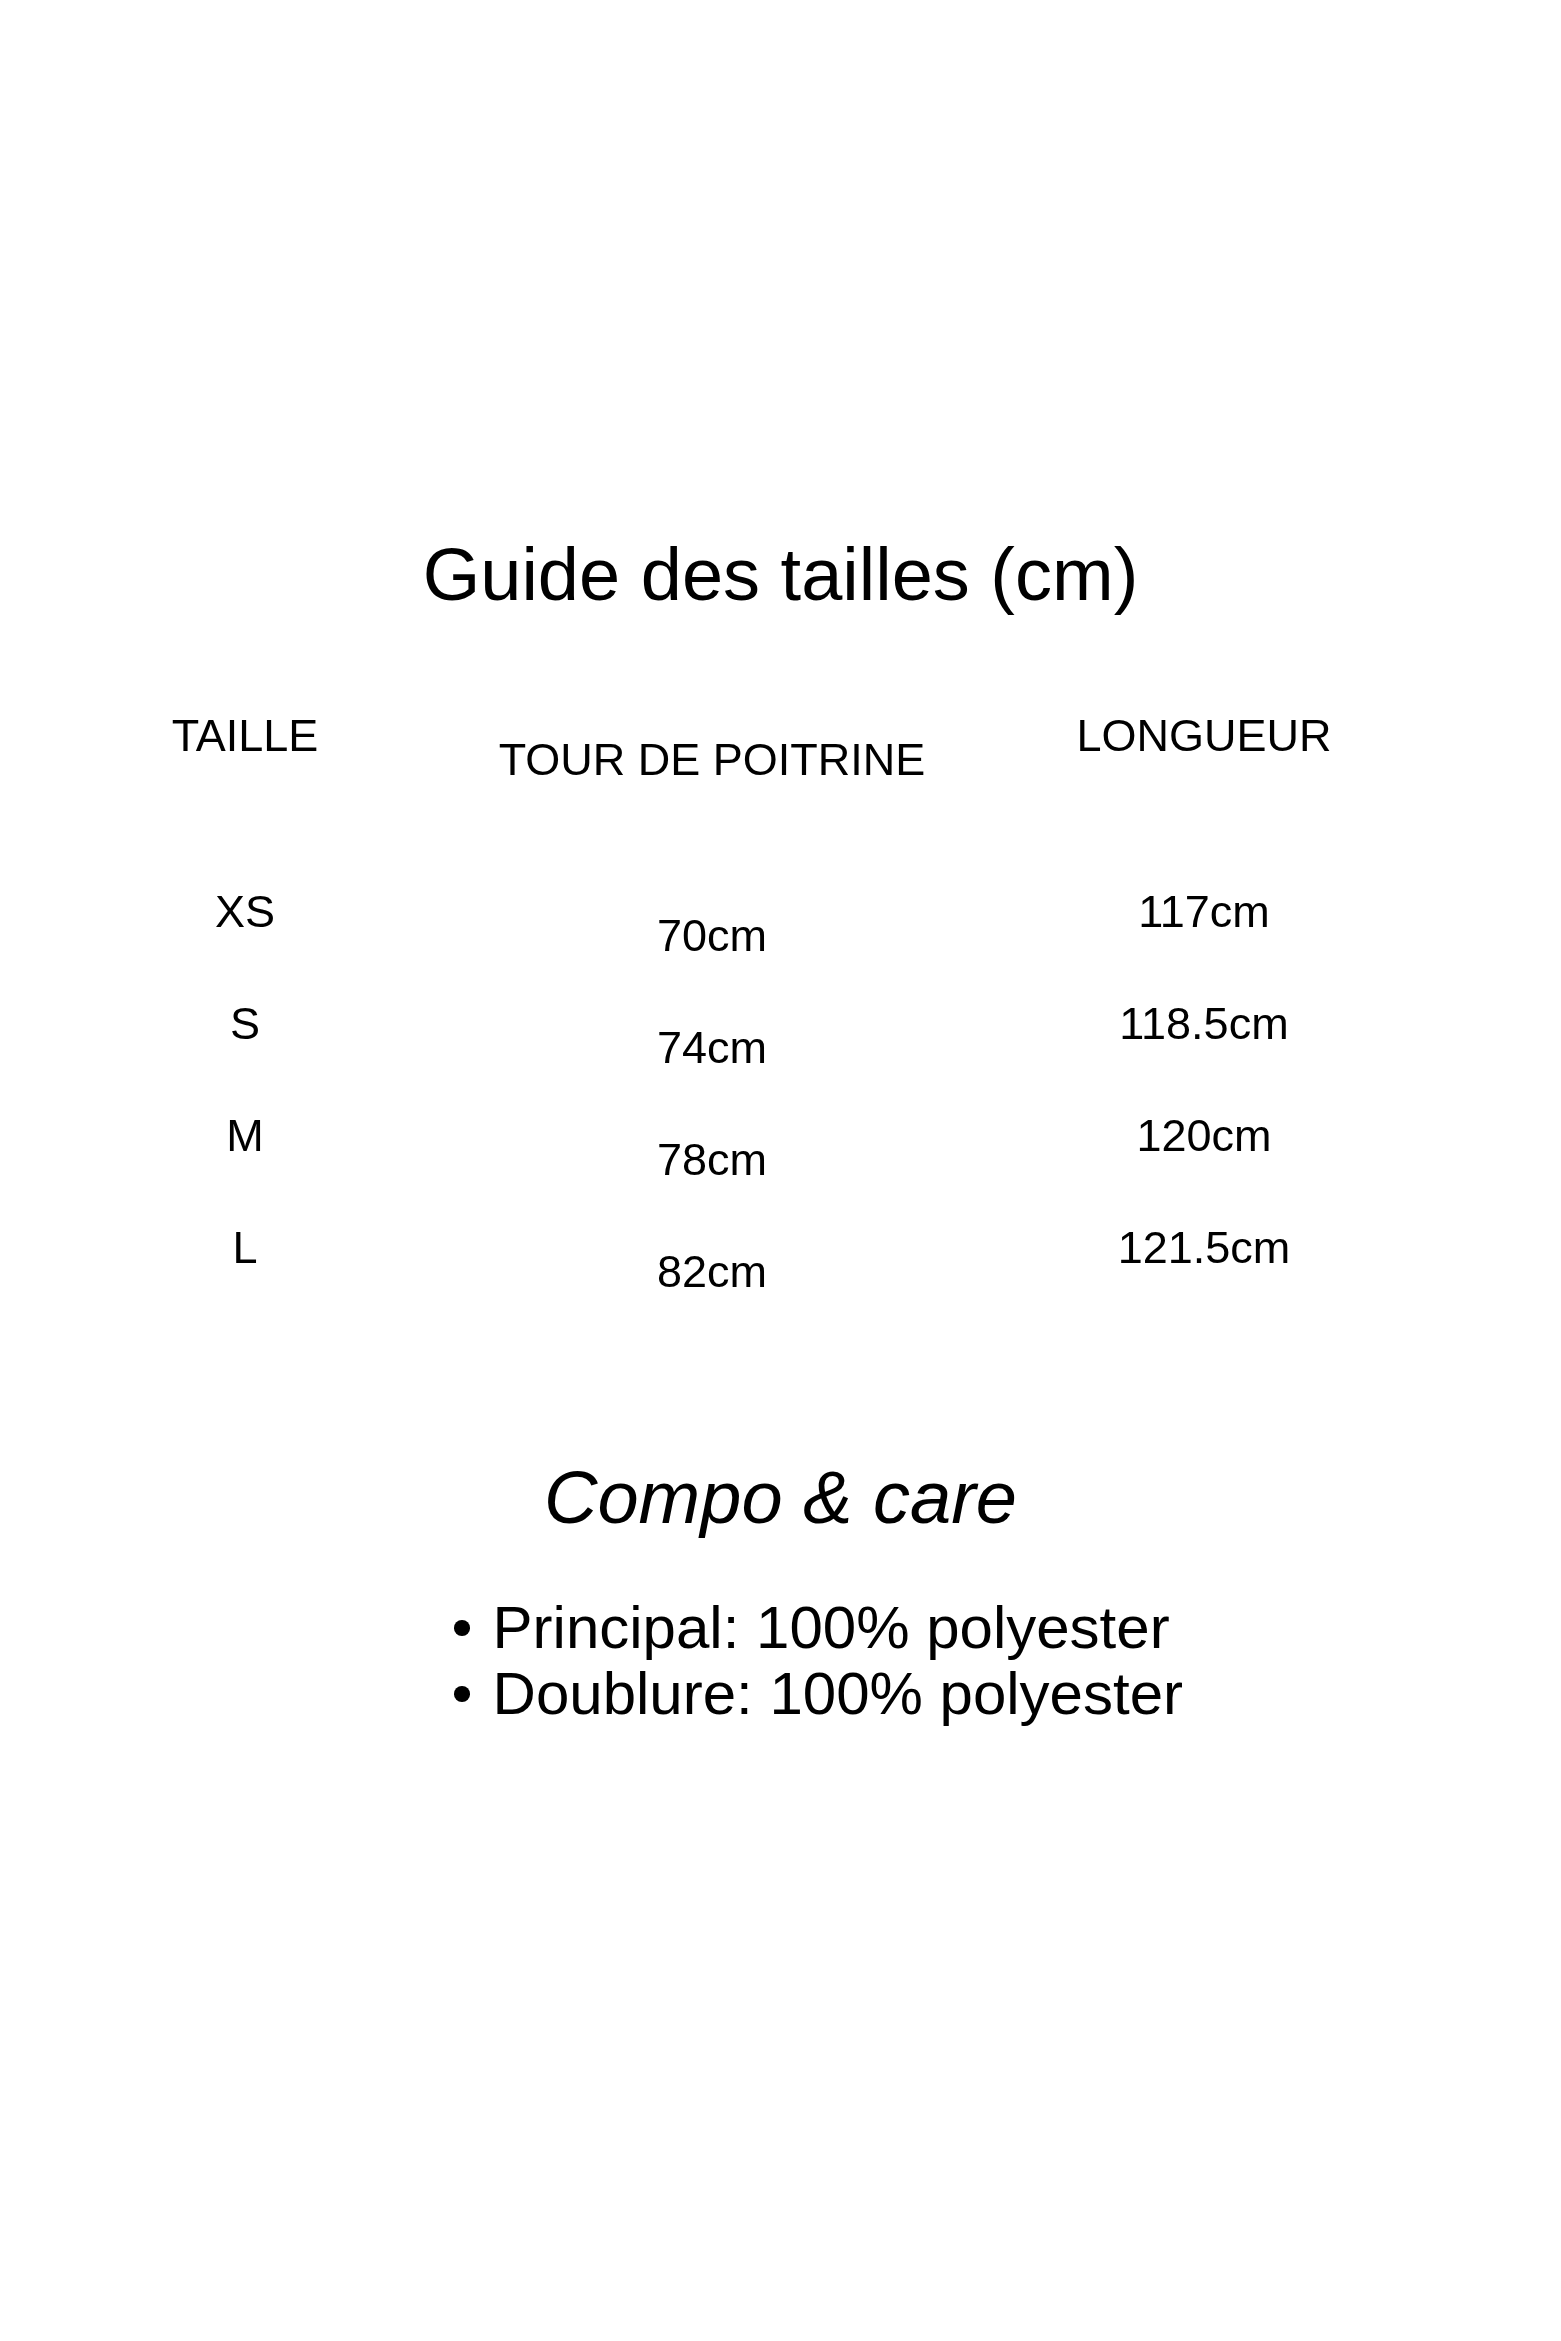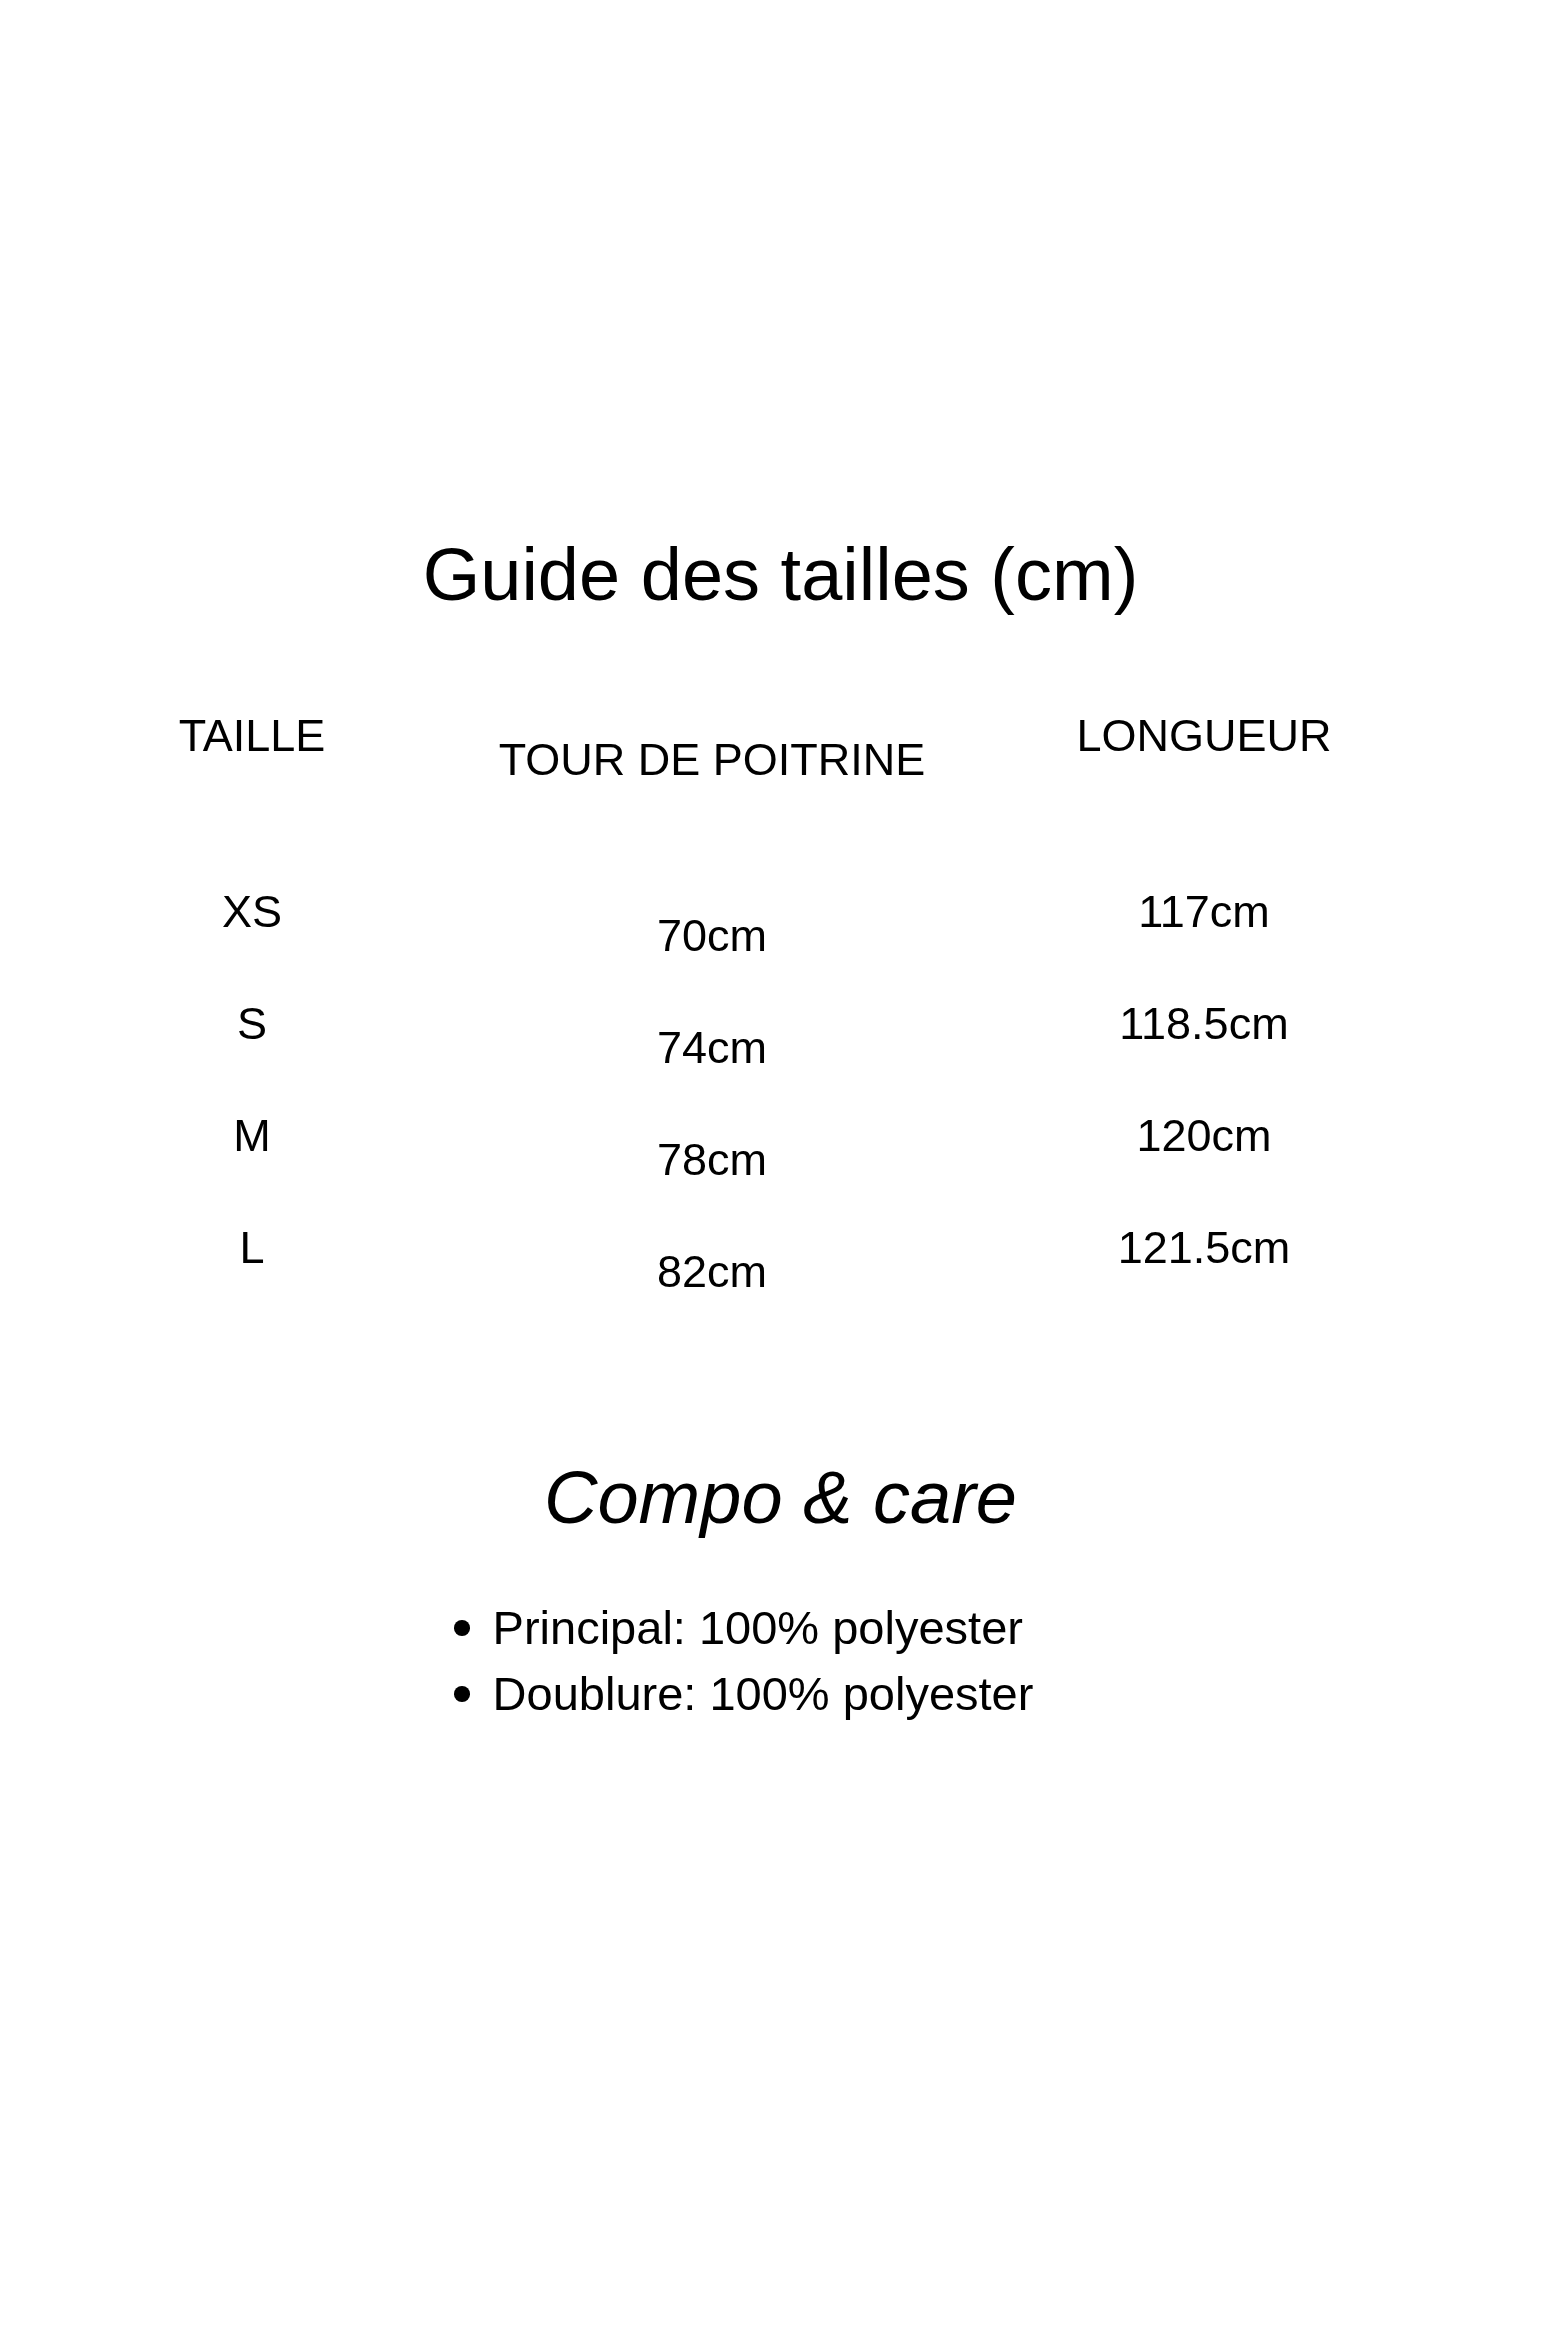--- a/index.html
+++ b/index.html
@@ -12,30 +12,30 @@
       font-size: 74px; font-weight: 400; line-height: 1; letter-spacing: 0px;
     }
     #t1 { top: 488px; }
     #t2 { top: 1400px; font-style: italic; }
     .col {
       position: absolute; text-align: center; white-space: nowrap;
       transform: translateX(-50%);
     }
     .hdr { font-size: 45px; line-height: 1; top: 713px; }
     .cell { font-size: 45px; line-height: 1; }
-    .c1 { left: 252px; }
+    .c1 { left: 245px; }
     .c2 { left: 712px; margin-top: 24px; }
     .c3 { left: 1204px; }
     .r0 { top: 889px; }
     .r1 { top: 1001px; }
     .r2 { top: 1113px; }
     .r3 { top: 1225px; }
     ul.care {
       position: absolute; left: 454px; top: 1595px; margin: 0; padding: 0;
-      list-style: none; font-size: 47px; line-height: 66px;
+      list-style: none; font-size: 60px; line-height: 66px;
     }
     ul.care li { display: flex; align-items: center; white-space: nowrap; }
     .bullet {
       width: 15.6px; height: 15.6px; border-radius: 50%; background: #000;
       margin-right: 23px; flex: 0 0 auto;
     }
   </style>
 </head>
 <body>
 

